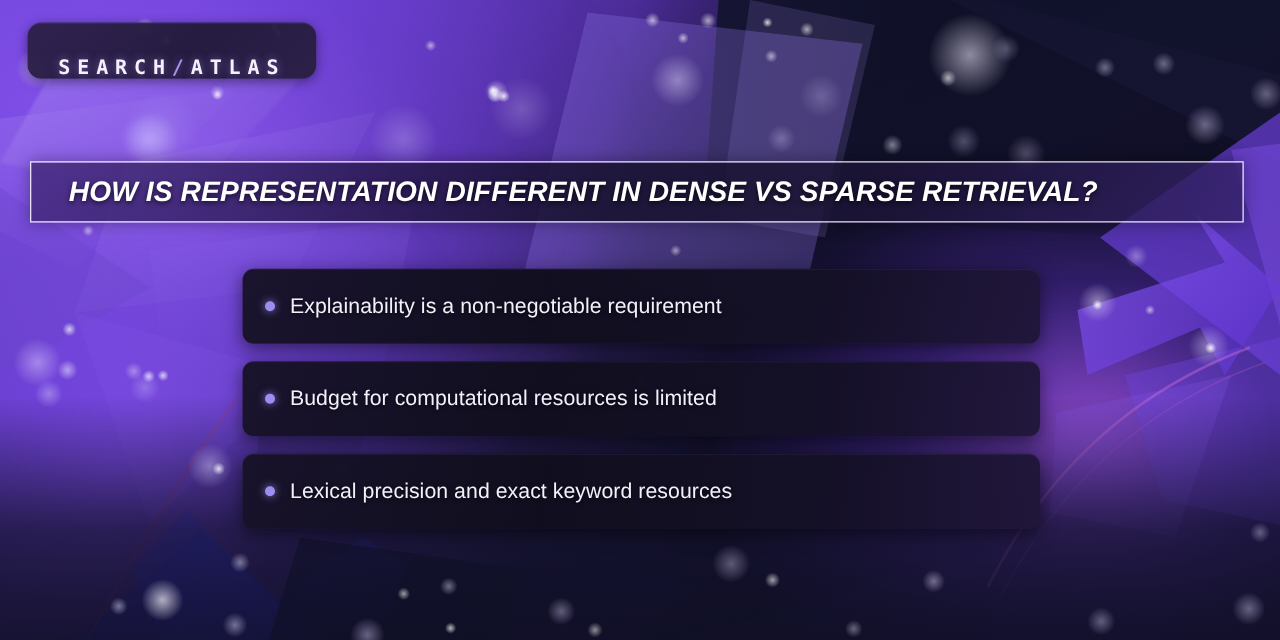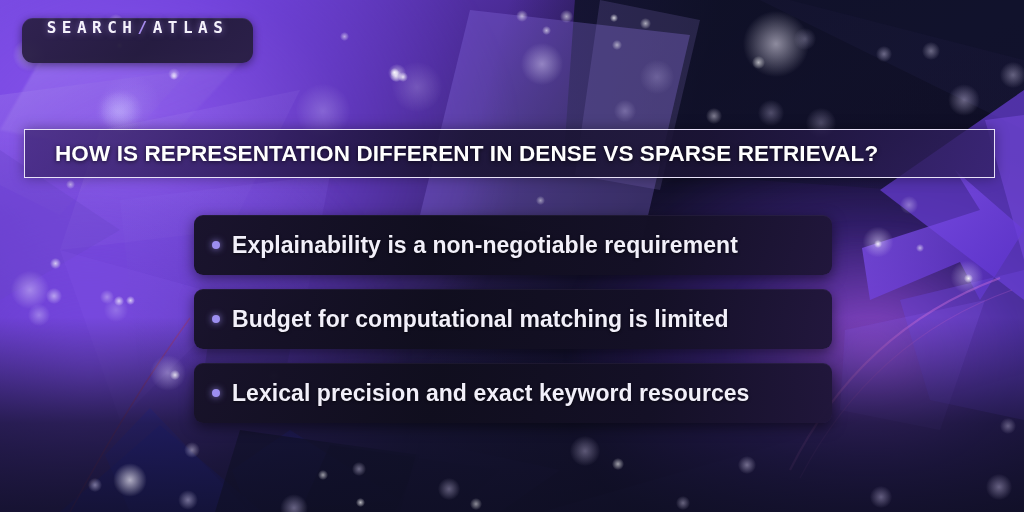--- a/index.html
+++ b/index.html
@@ -77,39 +77,40 @@
   
   .dot{position:absolute;border-radius:50%;}
 
   
   .logo-badge{
     position:absolute;left:22px;top:18px;
     width:231px;height:45px;
     border-radius:11px;
     background:linear-gradient(135deg, rgba(44,32,72,.95) 0%, rgba(34,26,58,.96) 55%, rgba(40,30,66,.95) 100%);
     box-shadow:0 2px 9px rgba(0,0,0,.45), inset 0 1px 0 rgba(160,140,220,.13);
-    display:flex;align-items:flex-start;justify-content:center;
+    display:flex;align-items:flex-end;justify-content:center;
   }
   .logo-text{
     font-family:"DejaVu Sans Mono", monospace;
     font-size:16px;font-weight:700;
     letter-spacing:5.5px;
     color:#f4f1fb;
     text-shadow:0 0 7px rgba(180,150,255,.55);
     white-space:nowrap;
   }
   .logo-text .sl{color:#a98ef0;}
 
   .title-bar{
     position:absolute;left:24px;top:129px;
     width:971px;height:49px;
     border:1.6px solid #e8e2f8;
     background:linear-gradient(100deg, rgba(62,38,116,.78) 0%, rgba(42,26,82,.80) 22%, rgba(22,17,44,.86) 46%, rgba(28,20,54,.86) 70%, rgba(52,34,104,.80) 100%);
     display:flex;align-items:center;
     box-shadow:0 0 12px rgba(0,0,0,.35);
+    font-style:italic;
   }
   .title-text{
     margin-left:30px;
     color:#ffffff;
     font-size:22.5px;
     font-weight:700;
     letter-spacing:.1px;
     white-space:nowrap;
     text-shadow:0 1px 4px rgba(0,0,0,.65);
   }
@@ -126,22 +127,22 @@
   }
   .bullet-dot{
     width:8px;height:8px;border-radius:50%;
     background:#9c8ef0;
     margin-left:18px;margin-right:12px;
     box-shadow:0 0 7px rgba(156,142,240,.85);
     flex:0 0 auto;
   }
   .card-text{
     color:#f2f0fa;
-    font-size:23px;
-    font-weight:700;
+    font-size:17px;
+    font-weight:400;
     letter-spacing:.05px;
     white-space:nowrap;
     text-shadow:0 1px 3px rgba(0,0,0,.6);
   }
 </style>
 </head>
 <body>
 
 <div id="slide">
 
@@ -321,21 +322,21 @@
     <div class="title-text">HOW IS REPRESENTATION DIFFERENT IN DENSE VS SPARSE RETRIEVAL?</div>
   </div>
 
   <div class="cards">
     <div class="card">
       <span class="bullet-dot"></span>
       <span class="card-text">Explainability is a non-negotiable requirement</span>
     </div>
     <div class="card">
       <span class="bullet-dot"></span>
-      <span class="card-text">Budget for computational matching is limited</span>
+      <span class="card-text">Budget for computational resources is limited</span>
     </div>
     <div class="card">
       <span class="bullet-dot"></span>
       <span class="card-text">Lexical precision and exact keyword resources</span>
     </div>
   </div>
 
 </div>
 
 </body></html>

